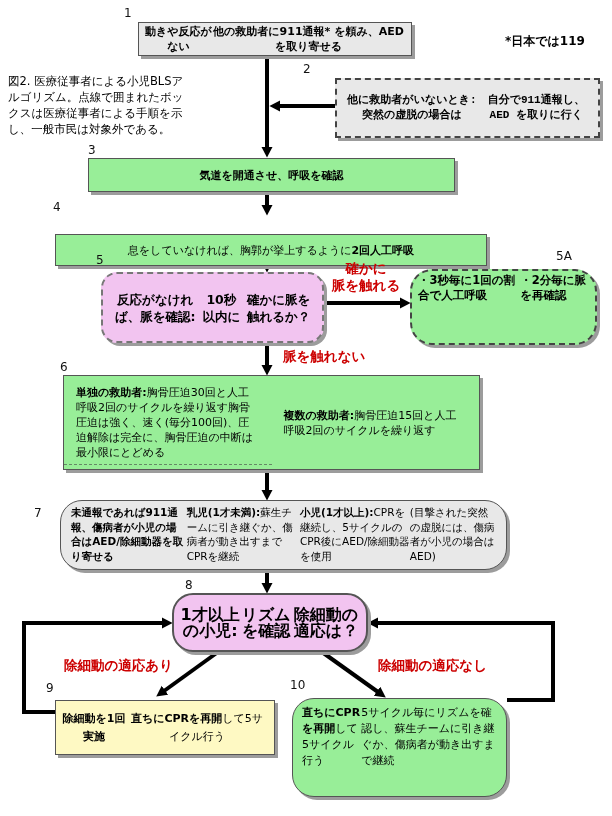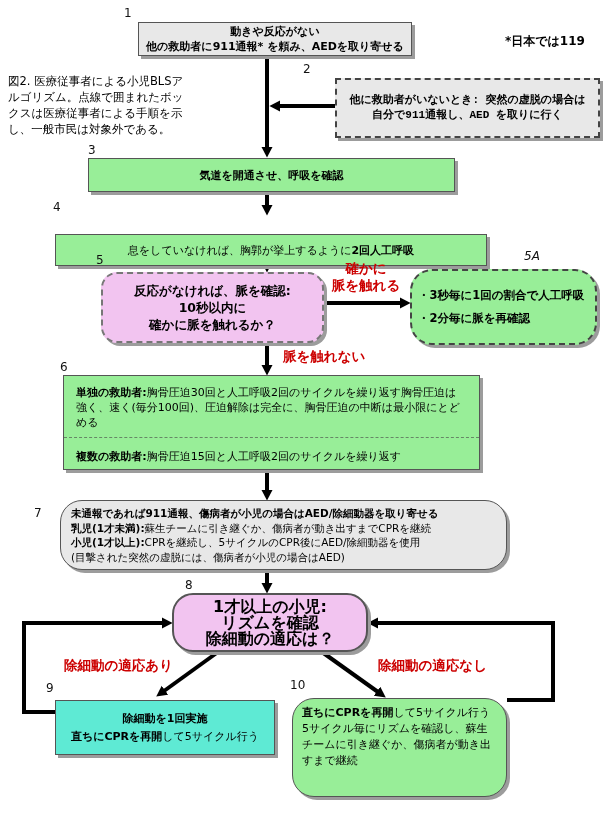--- a/index.html
+++ b/index.html
@@ -3,28 +3,28 @@
 <meta charset="utf-8">
 <style>
   html,body{margin:0;padding:0;background:#fff;}
   .canvas{
     position:relative;width:612px;height:816px;background:#fff;overflow:hidden;
     font-family:"DejaVu Sans","Liberation Sans",sans-serif;color:#000;
   }
   .wires{position:absolute;left:0;top:0;z-index:1;}
   .box{
     position:absolute;z-index:2;box-sizing:border-box;
-    display:flex;flex-direction:column;justify-content:center;align-items:center;
+    display:flex;flex-direction:row;justify-content:center;align-items:center;
     text-align:center;font-size:11px;line-height:15px;font-weight:bold;
     border:1px solid #555;box-shadow:3px 3px 0 #9c9c9c;padding:2px 6px;
   }
   .gray{background:#e8e8e8;}
   .green{background:#98ee98;}
   .pink{background:#f2c4f0;}
-  .blue{background:#5eead4;}
+  .blue{background:#fef9c3;}
   .dashed{border:2px dashed #444;}
   .round{border-radius:16px;}
   .leftal{align-items:flex-start;text-align:left;border-radius:22px;}
   .num{position:absolute;z-index:3;font-size:12px;font-weight:normal;color:#111;}
   .redlbl{position:absolute;z-index:3;color:#cc0000;font-size:13.5px;font-weight:bold;line-height:17px;}
   .caption{
     position:absolute;z-index:3;left:8px;top:73px;width:182px;
     font-size:11.5px;line-height:16px;font-weight:normal;
   }
   .footnote{position:absolute;z-index:3;left:465px;top:33px;font-size:12px;font-weight:bold;margin-left:40px;}
@@ -98,21 +98,21 @@
     <div><span class="r">息をしていなければ、胸郭が挙上するように</span><span class="b">2回人工呼吸</span></div>
   </div>
 
   <div class="num" style="left:96px;top:253px;">5</div>
   <div class="box pink round box5">
     <div>反応がなければ、脈を確認:</div>
     <div>10秒以内に</div>
     <div>確かに脈を触れるか？</div>
   </div>
 
-  <div class="num" style="left:524px;top:249px;font-style:italic;">5A</div>
+  <div class="num" style="left:556px;top:249px;">5A</div>
   <div class="box green dashed leftal box5a">
     <div>・3秒毎に1回の割合で人工呼吸</div>
     <div>・2分毎に脈を再確認</div>
   </div>
 
   <div class="num" style="left:60px;top:360px;">6</div>
   <div class="box green box6">
     <div class="sec sec1">
       <div><span class="b">単独の救助者:</span><span class="r">胸骨圧迫30回と人工呼吸2回のサイクルを繰り返す胸骨圧迫は強く、速く(毎分100回)、圧迫解除は完全に、胸骨圧迫の中断は最小限にとどめる</span></div>
     </div>

